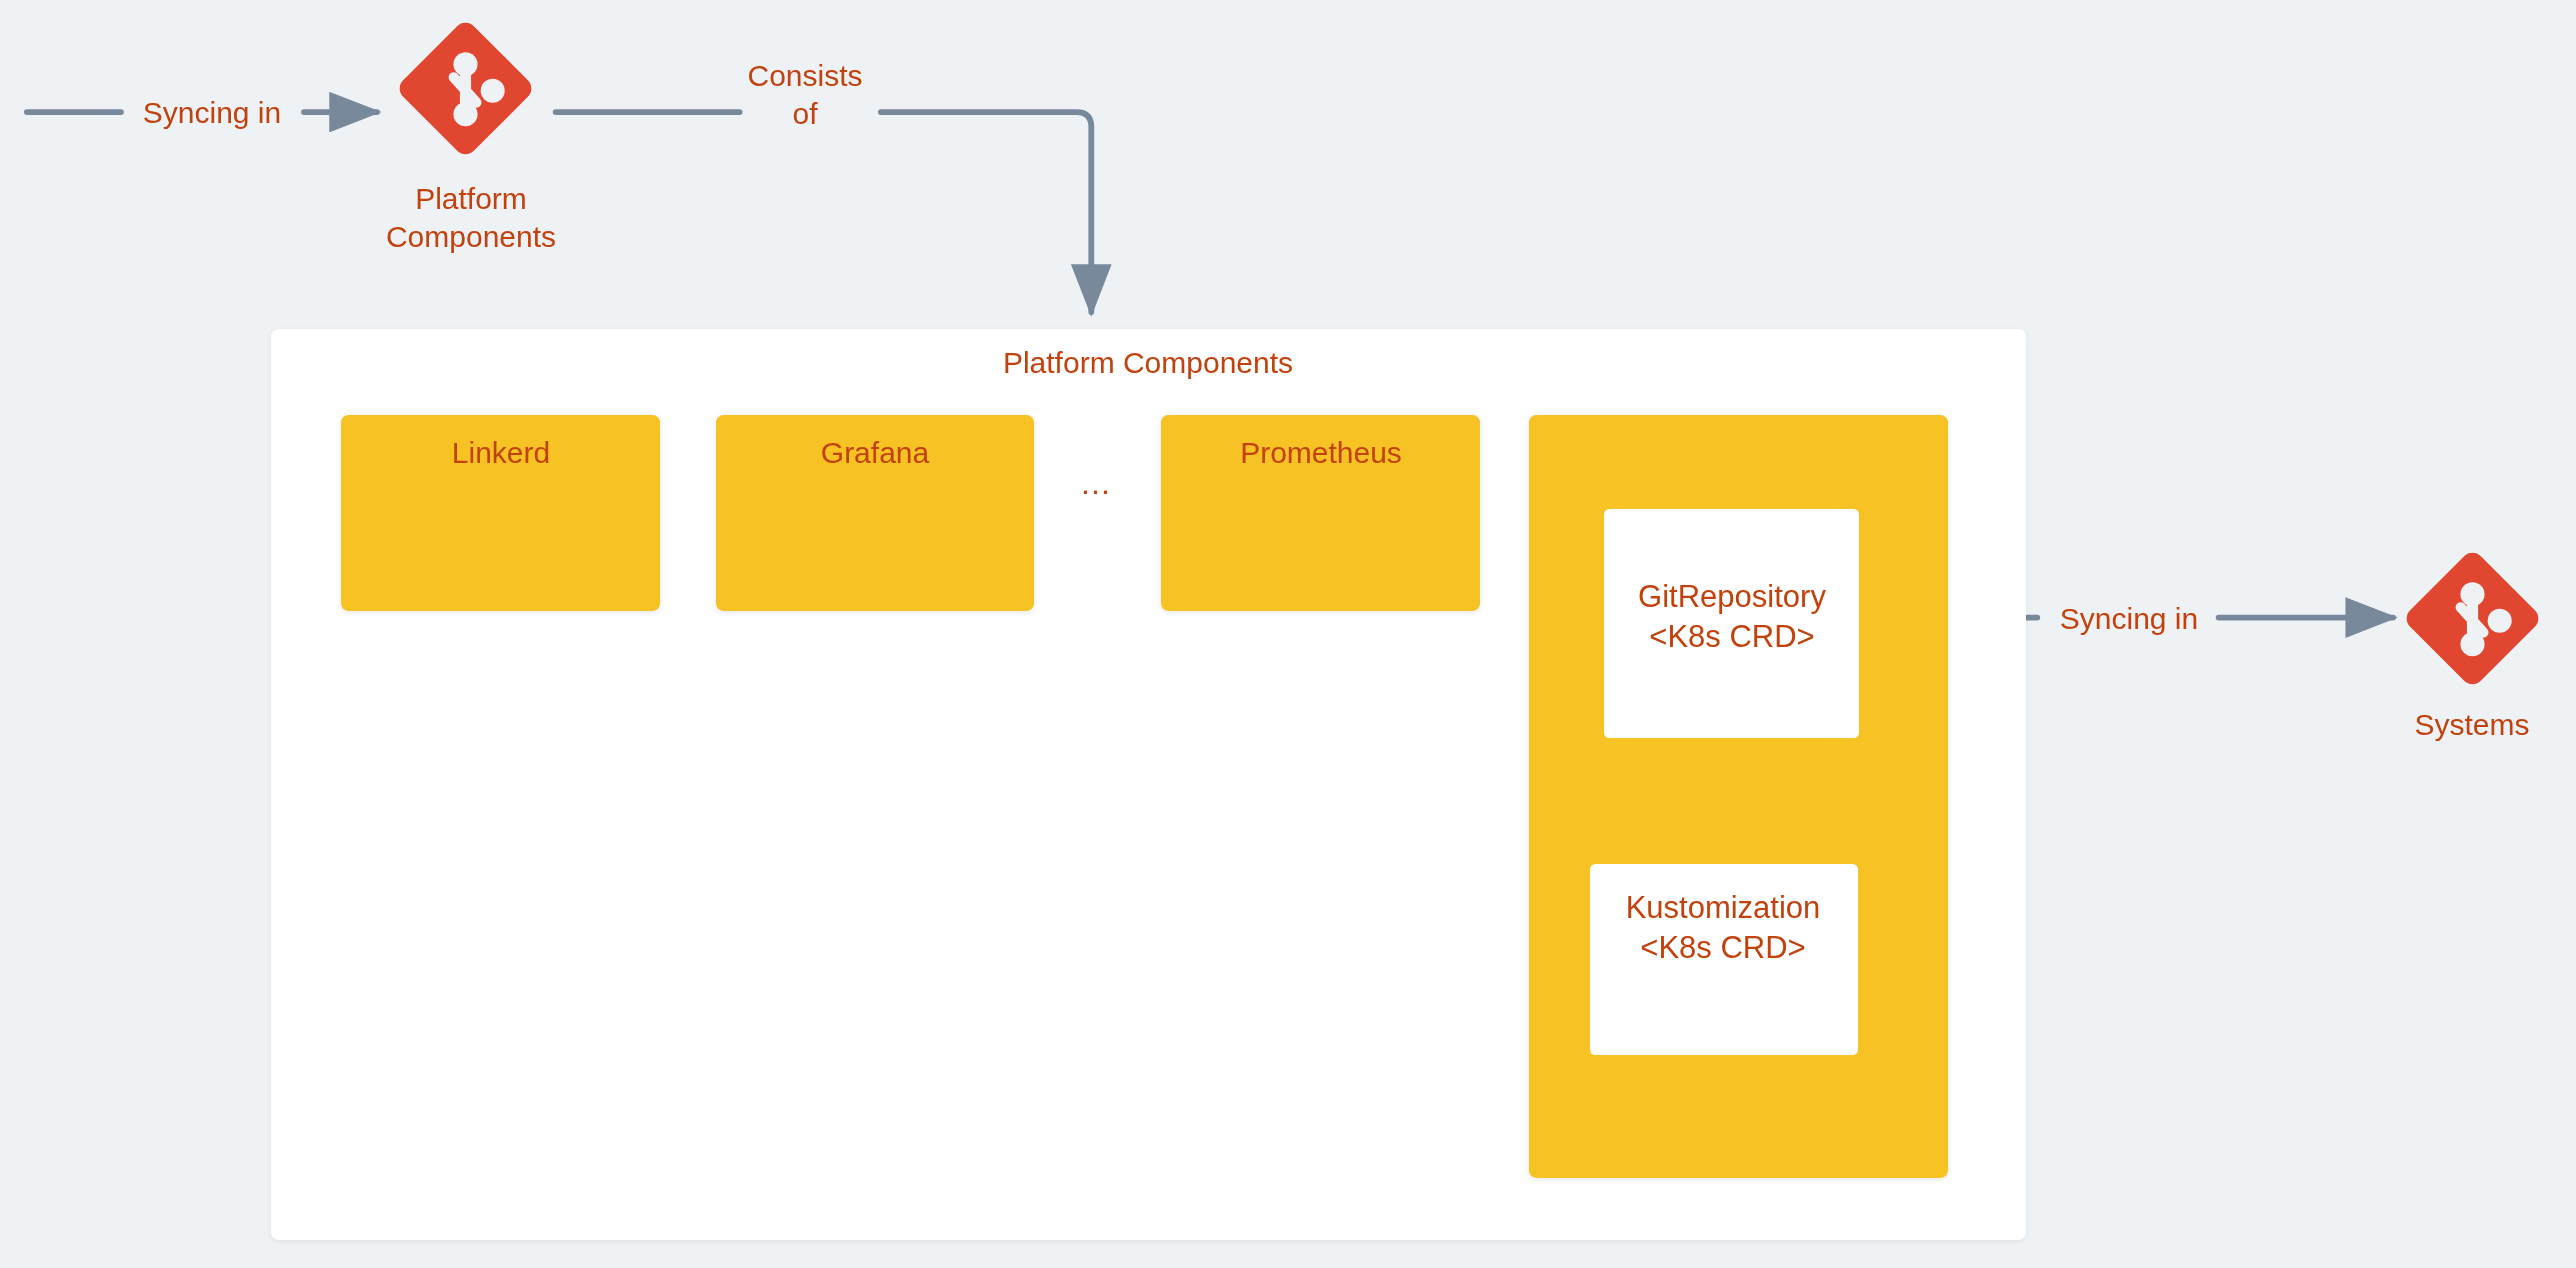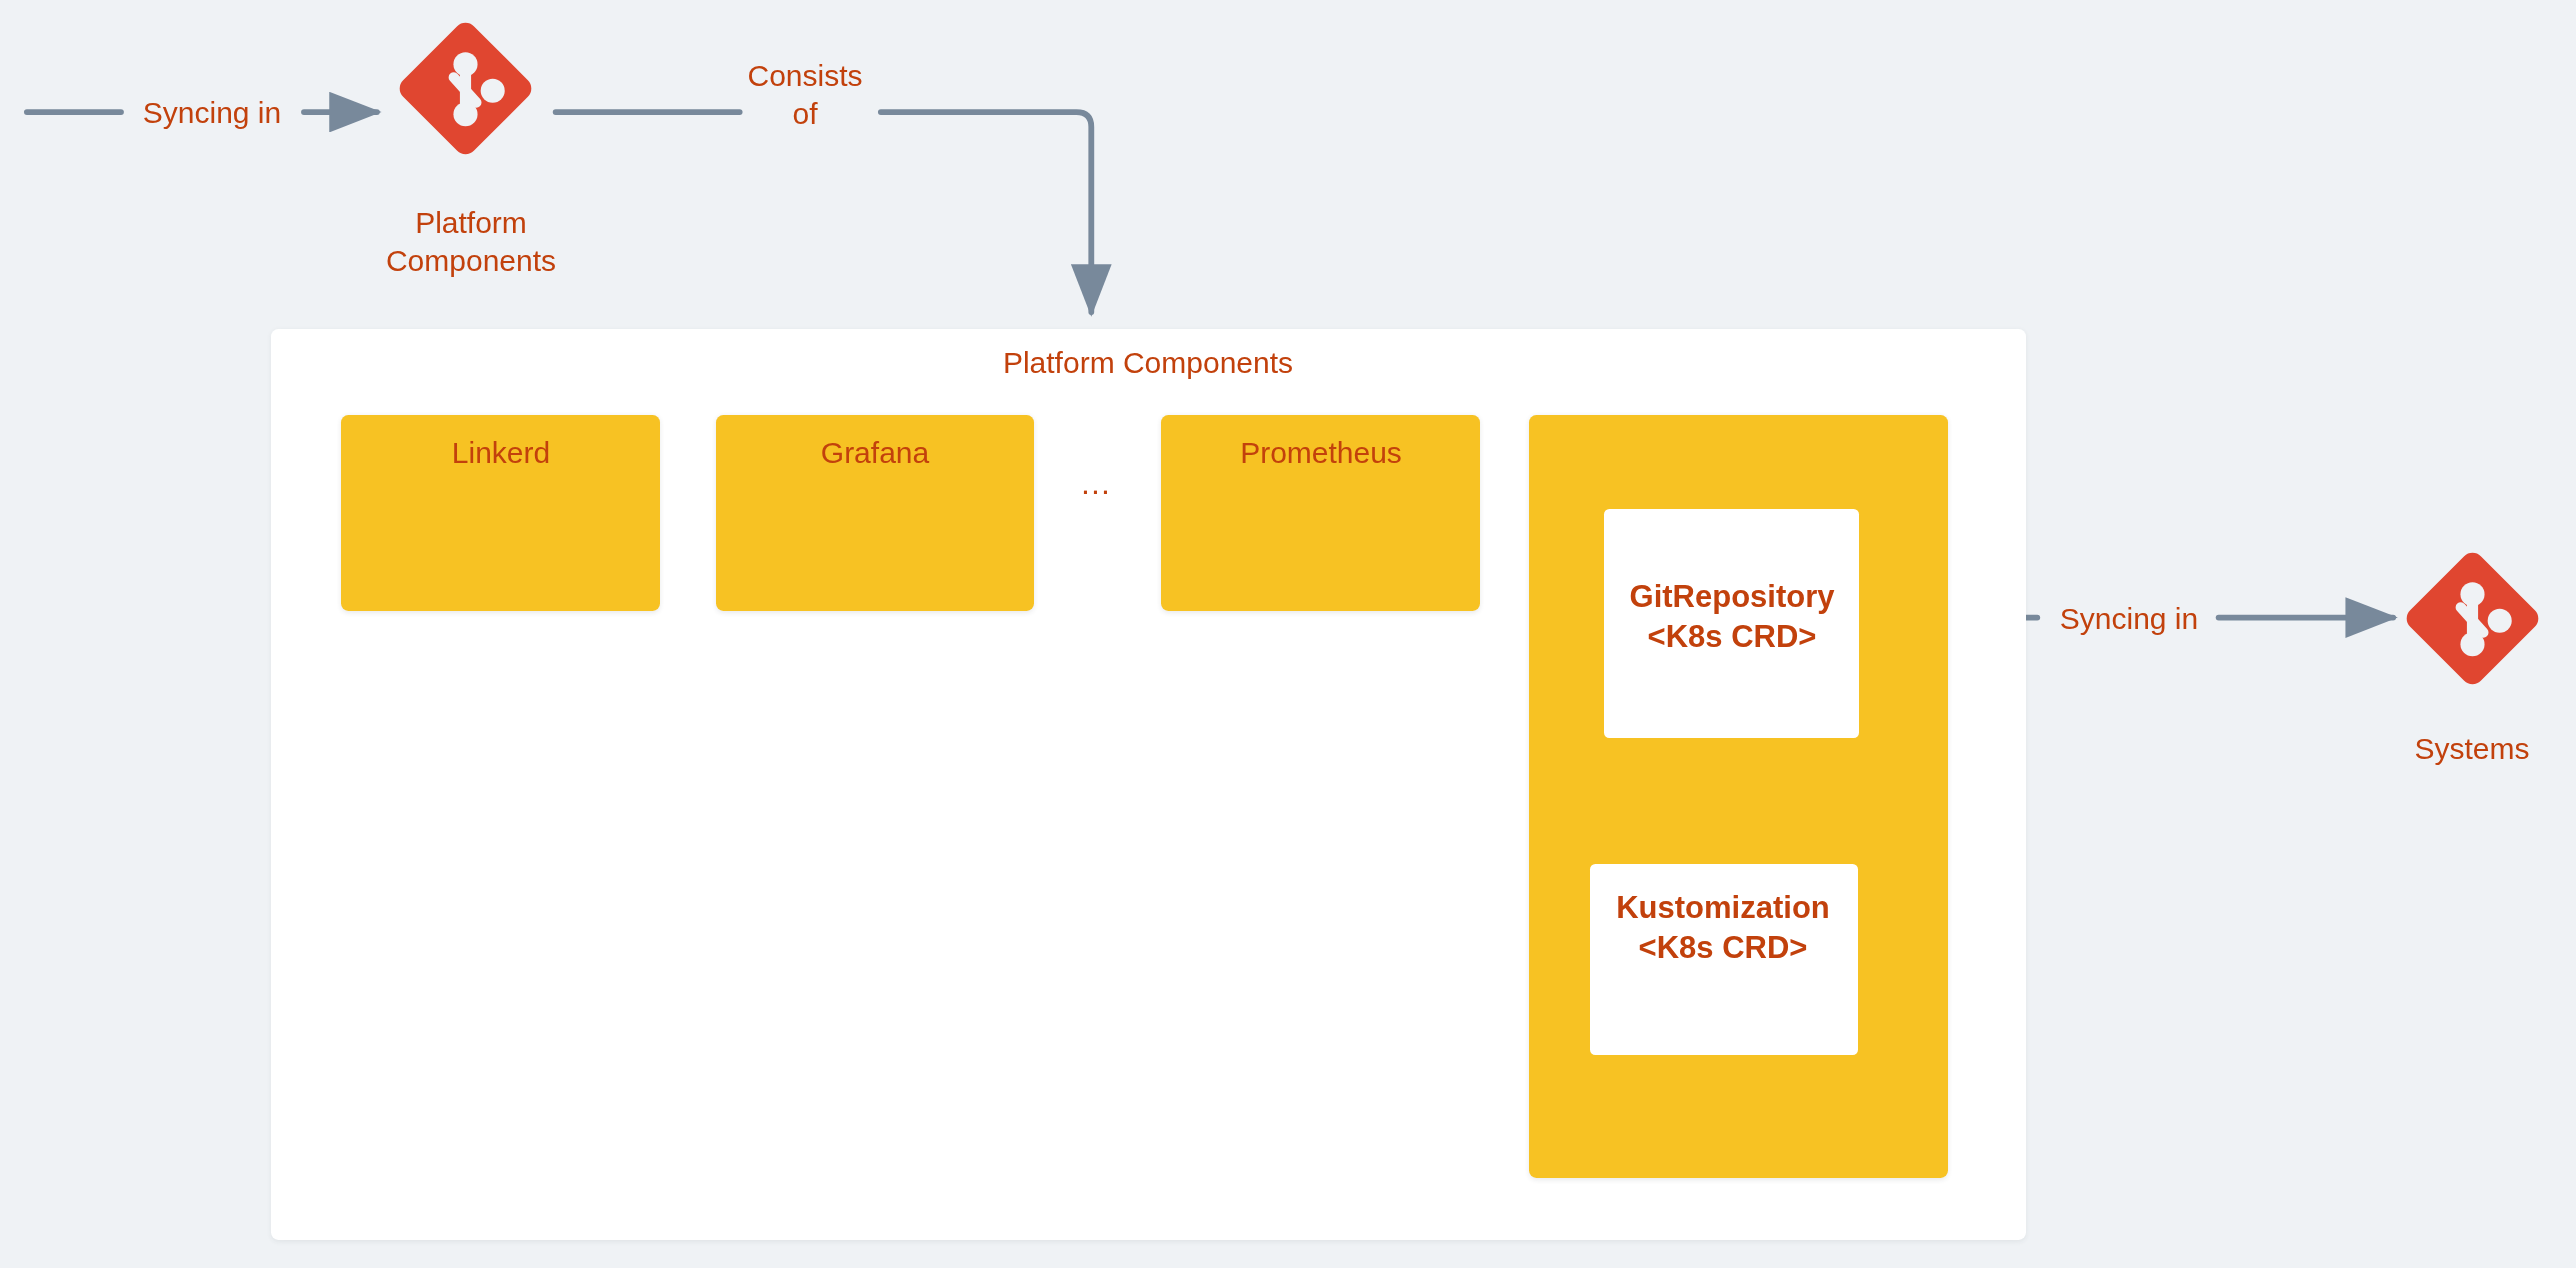--- a/index.html
+++ b/index.html
@@ -47,23 +47,23 @@
   
   .lbl {
     position: absolute;
     color: #c2410c;
     line-height: 1.28;
     white-space: pre-line;
     text-align: center;
   }
   .t-panel-title { font-size: 30px; }
   .t-box-title   { font-size: 30px; }
-  .t-card        { font-size: 31px; font-weight: bold; }
+  .t-card        { font-size: 31px; }
   .t-edge        { font-size: 30px; }
-  .t-node        { font-size: 30px; margin-top: 24px; }
+  .t-node        { font-size: 30px; }
   .t-ellipsis    { font-size: 32px; letter-spacing: 1.1px; }
 
   .centerx { transform: translateX(-50%); }
 
   
   .gitlogo { position: absolute; }
   .gitlogo svg { display: block; width: 100%; height: 100%; }
 </style>
 </head>
 <body>

